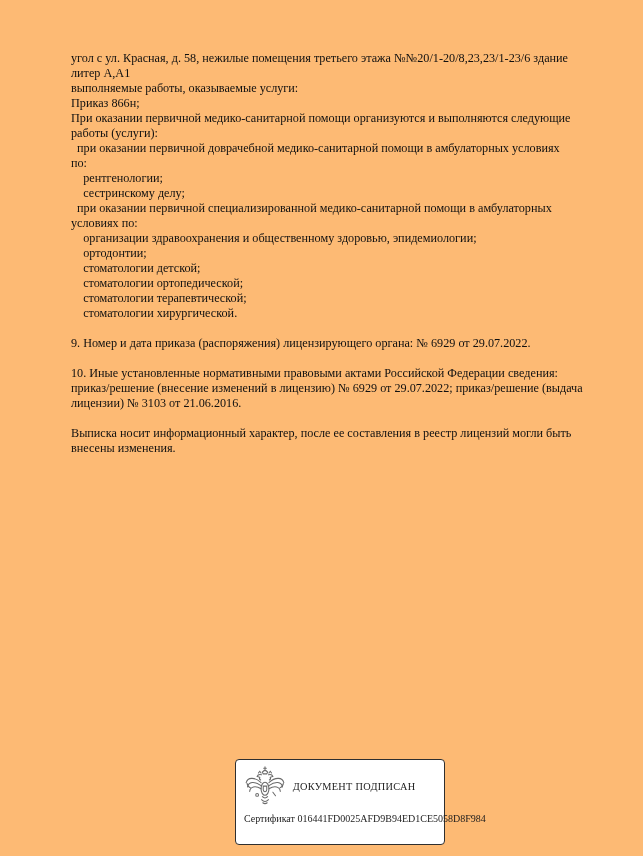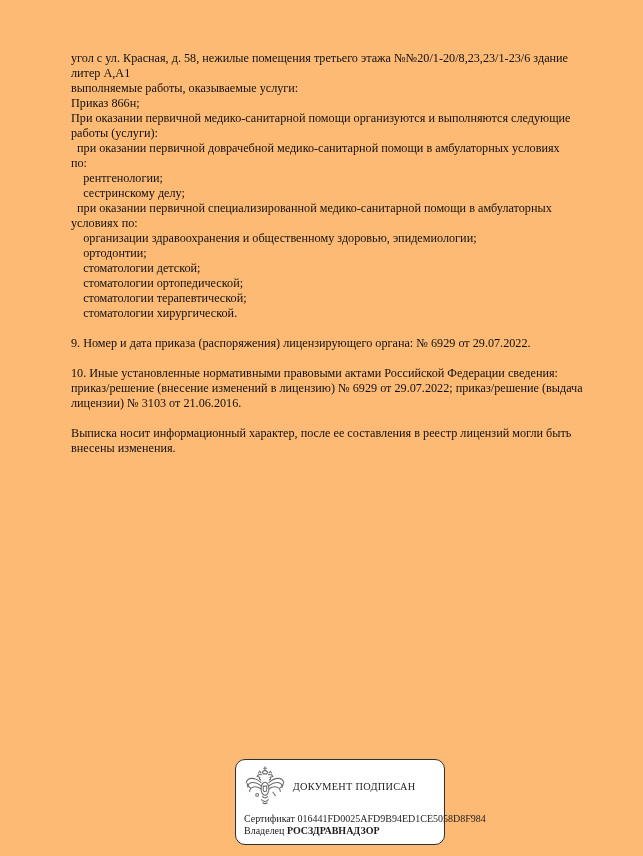--- a/index.html
+++ b/index.html
@@ -28,21 +28,21 @@
     text-align: left;
   }
   .stamp {
     position: absolute;
     left: 235px;
     top: 759px;
     width: 210px;
     height: 86px;
     box-sizing: border-box;
     border: 1.6px solid #2f2f2f;
-    border-radius: 10px;
+    border-radius: 4px;
     padding: 3px 8px 0 8px;
     background: #ffffff;
     color: #1c1c1c;
   }
   .stamp-top {
     display: flex;
     align-items: center;
     height: 47px;
   }
   .emblem {
@@ -129,17 +129,16 @@
             <path d="M33 31 l3 4"></path>
           </g>
         </svg>
       </span>
       <div class="stamp-title">
         <div>ДОКУМЕНТ ПОДПИСАН</div>
       </div>
     </div>
     <div class="stamp-lines">
       <div class="stamp-line"><span>Сертификат</span> <span>016441FD0025AFD9B94ED1CE5058D8F984</span></div>
-      <div class="stamp-line"><span>Владелец</span> <span class="bold">РОСЗДРАВНАДЗОР</span></div>
     </div>
   </div>
 
 </div>
 
 </body></html>

